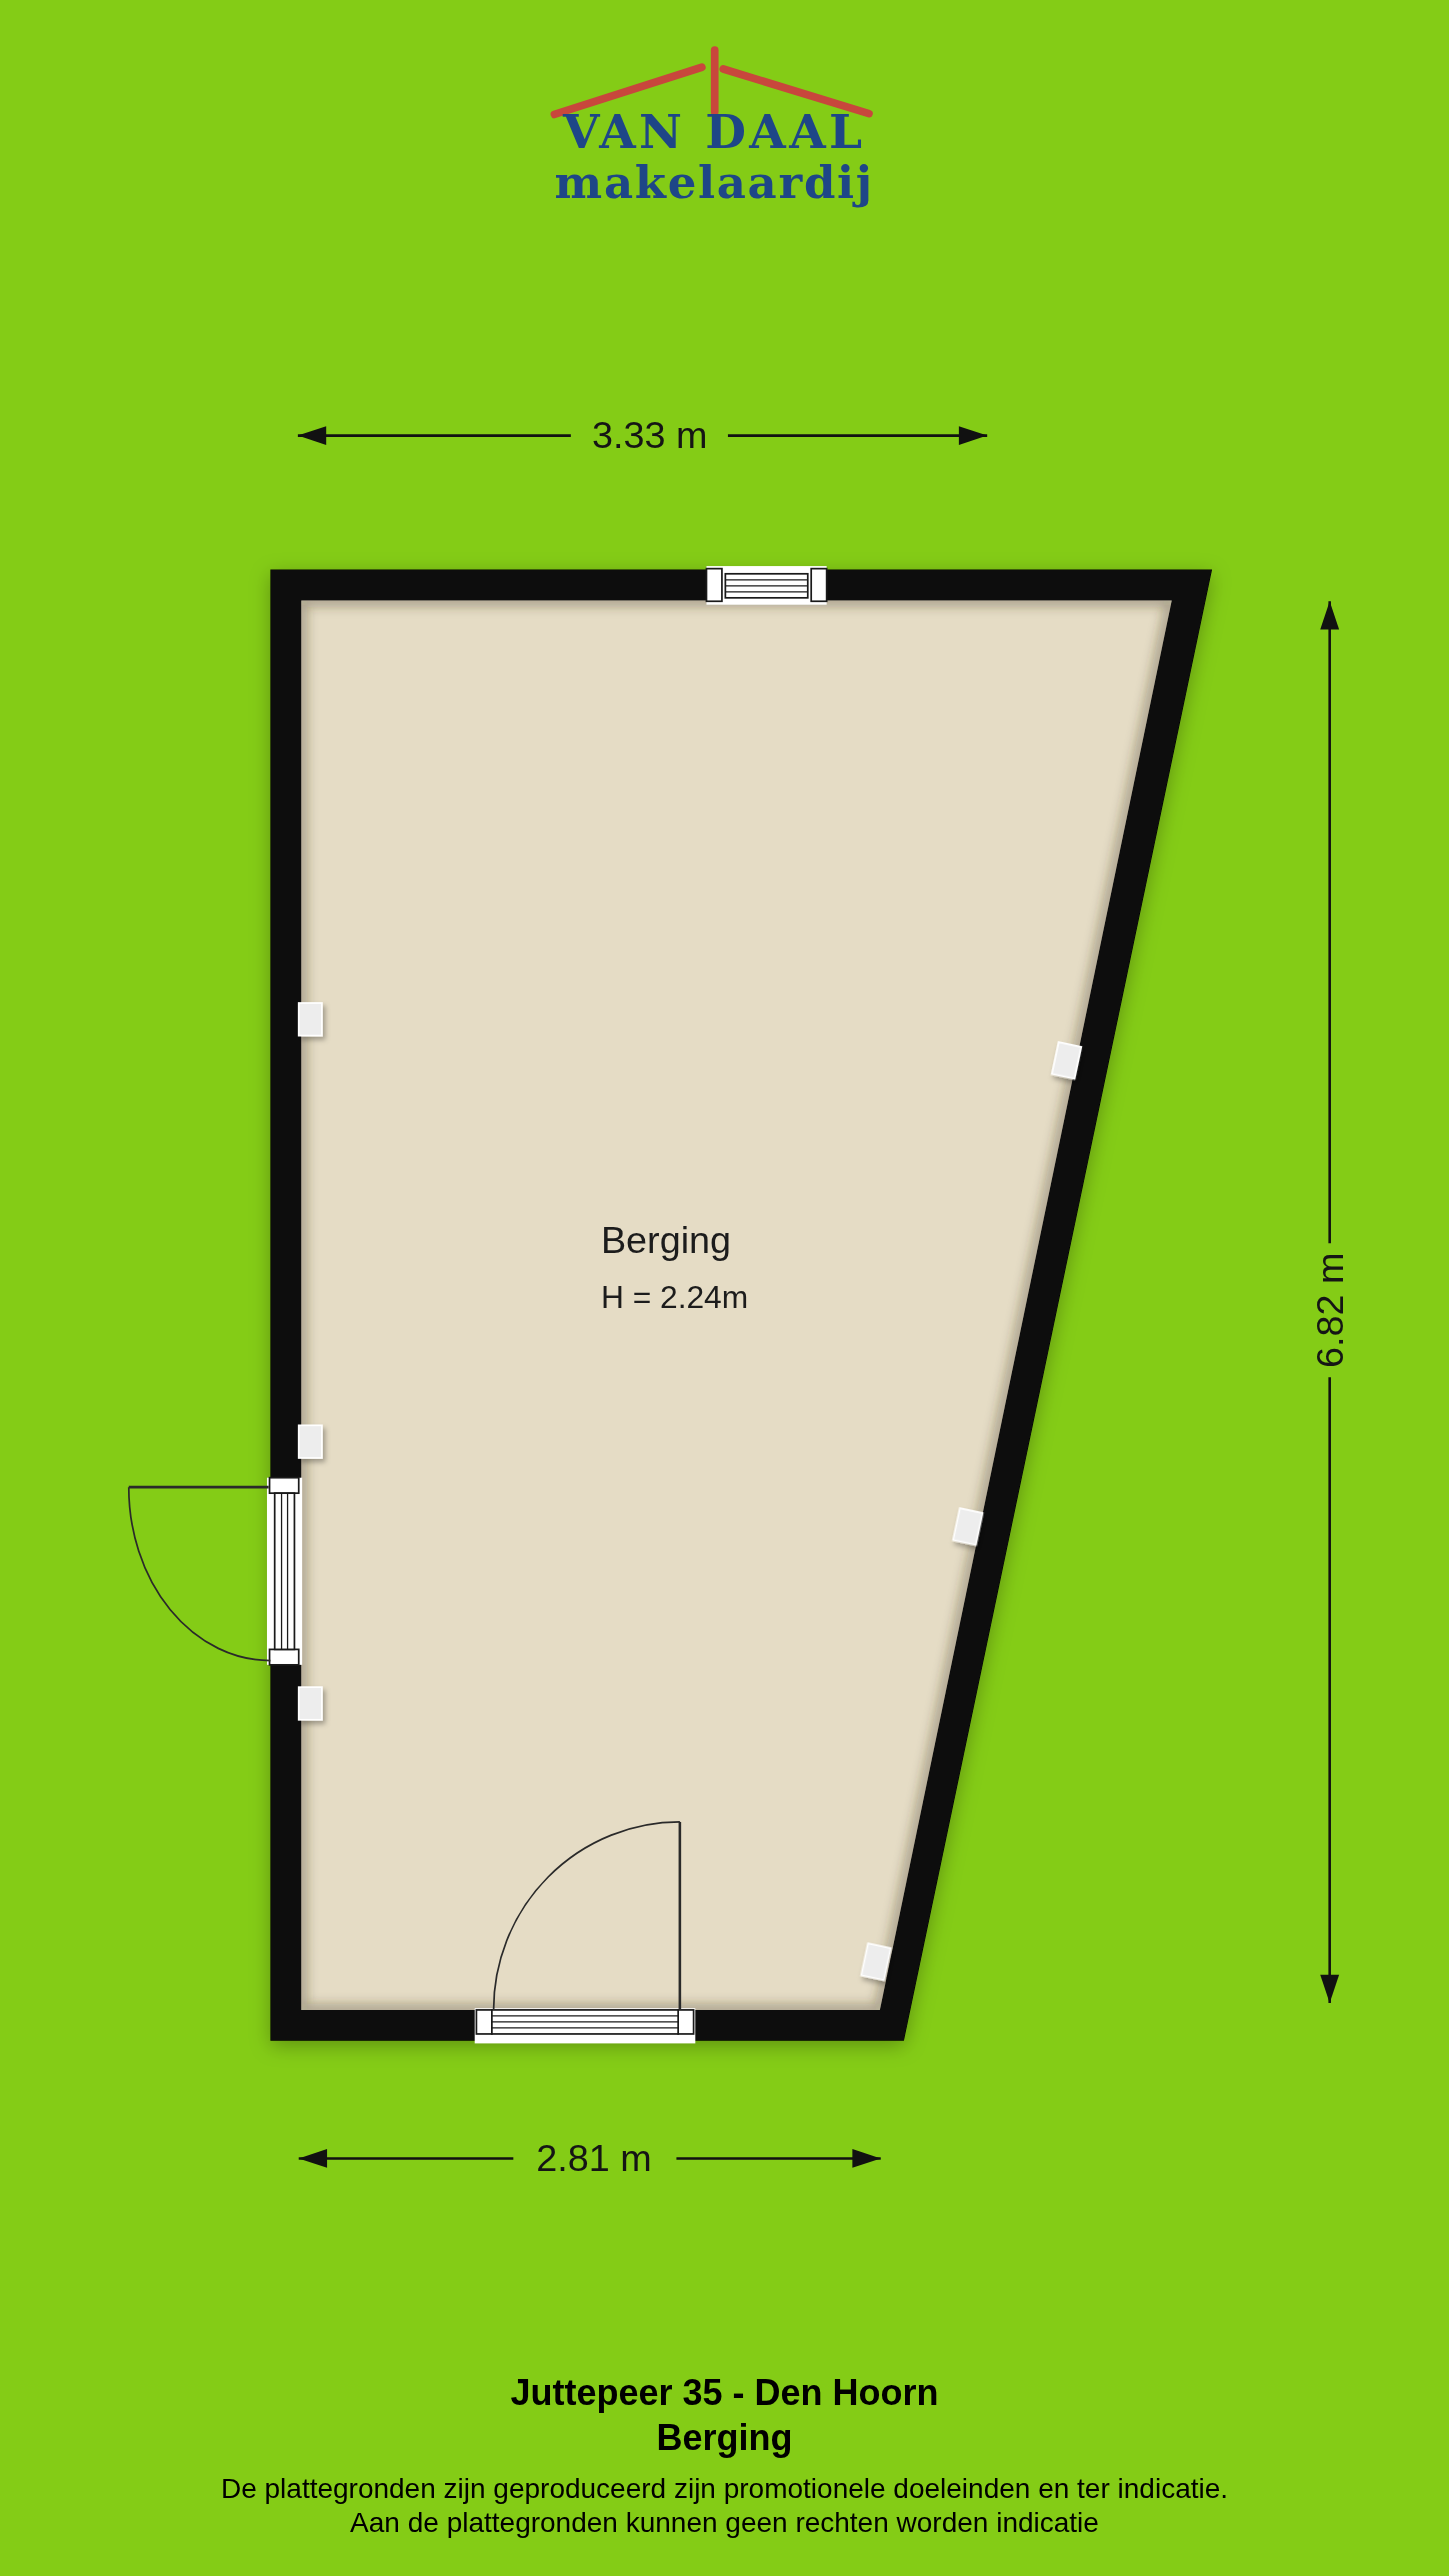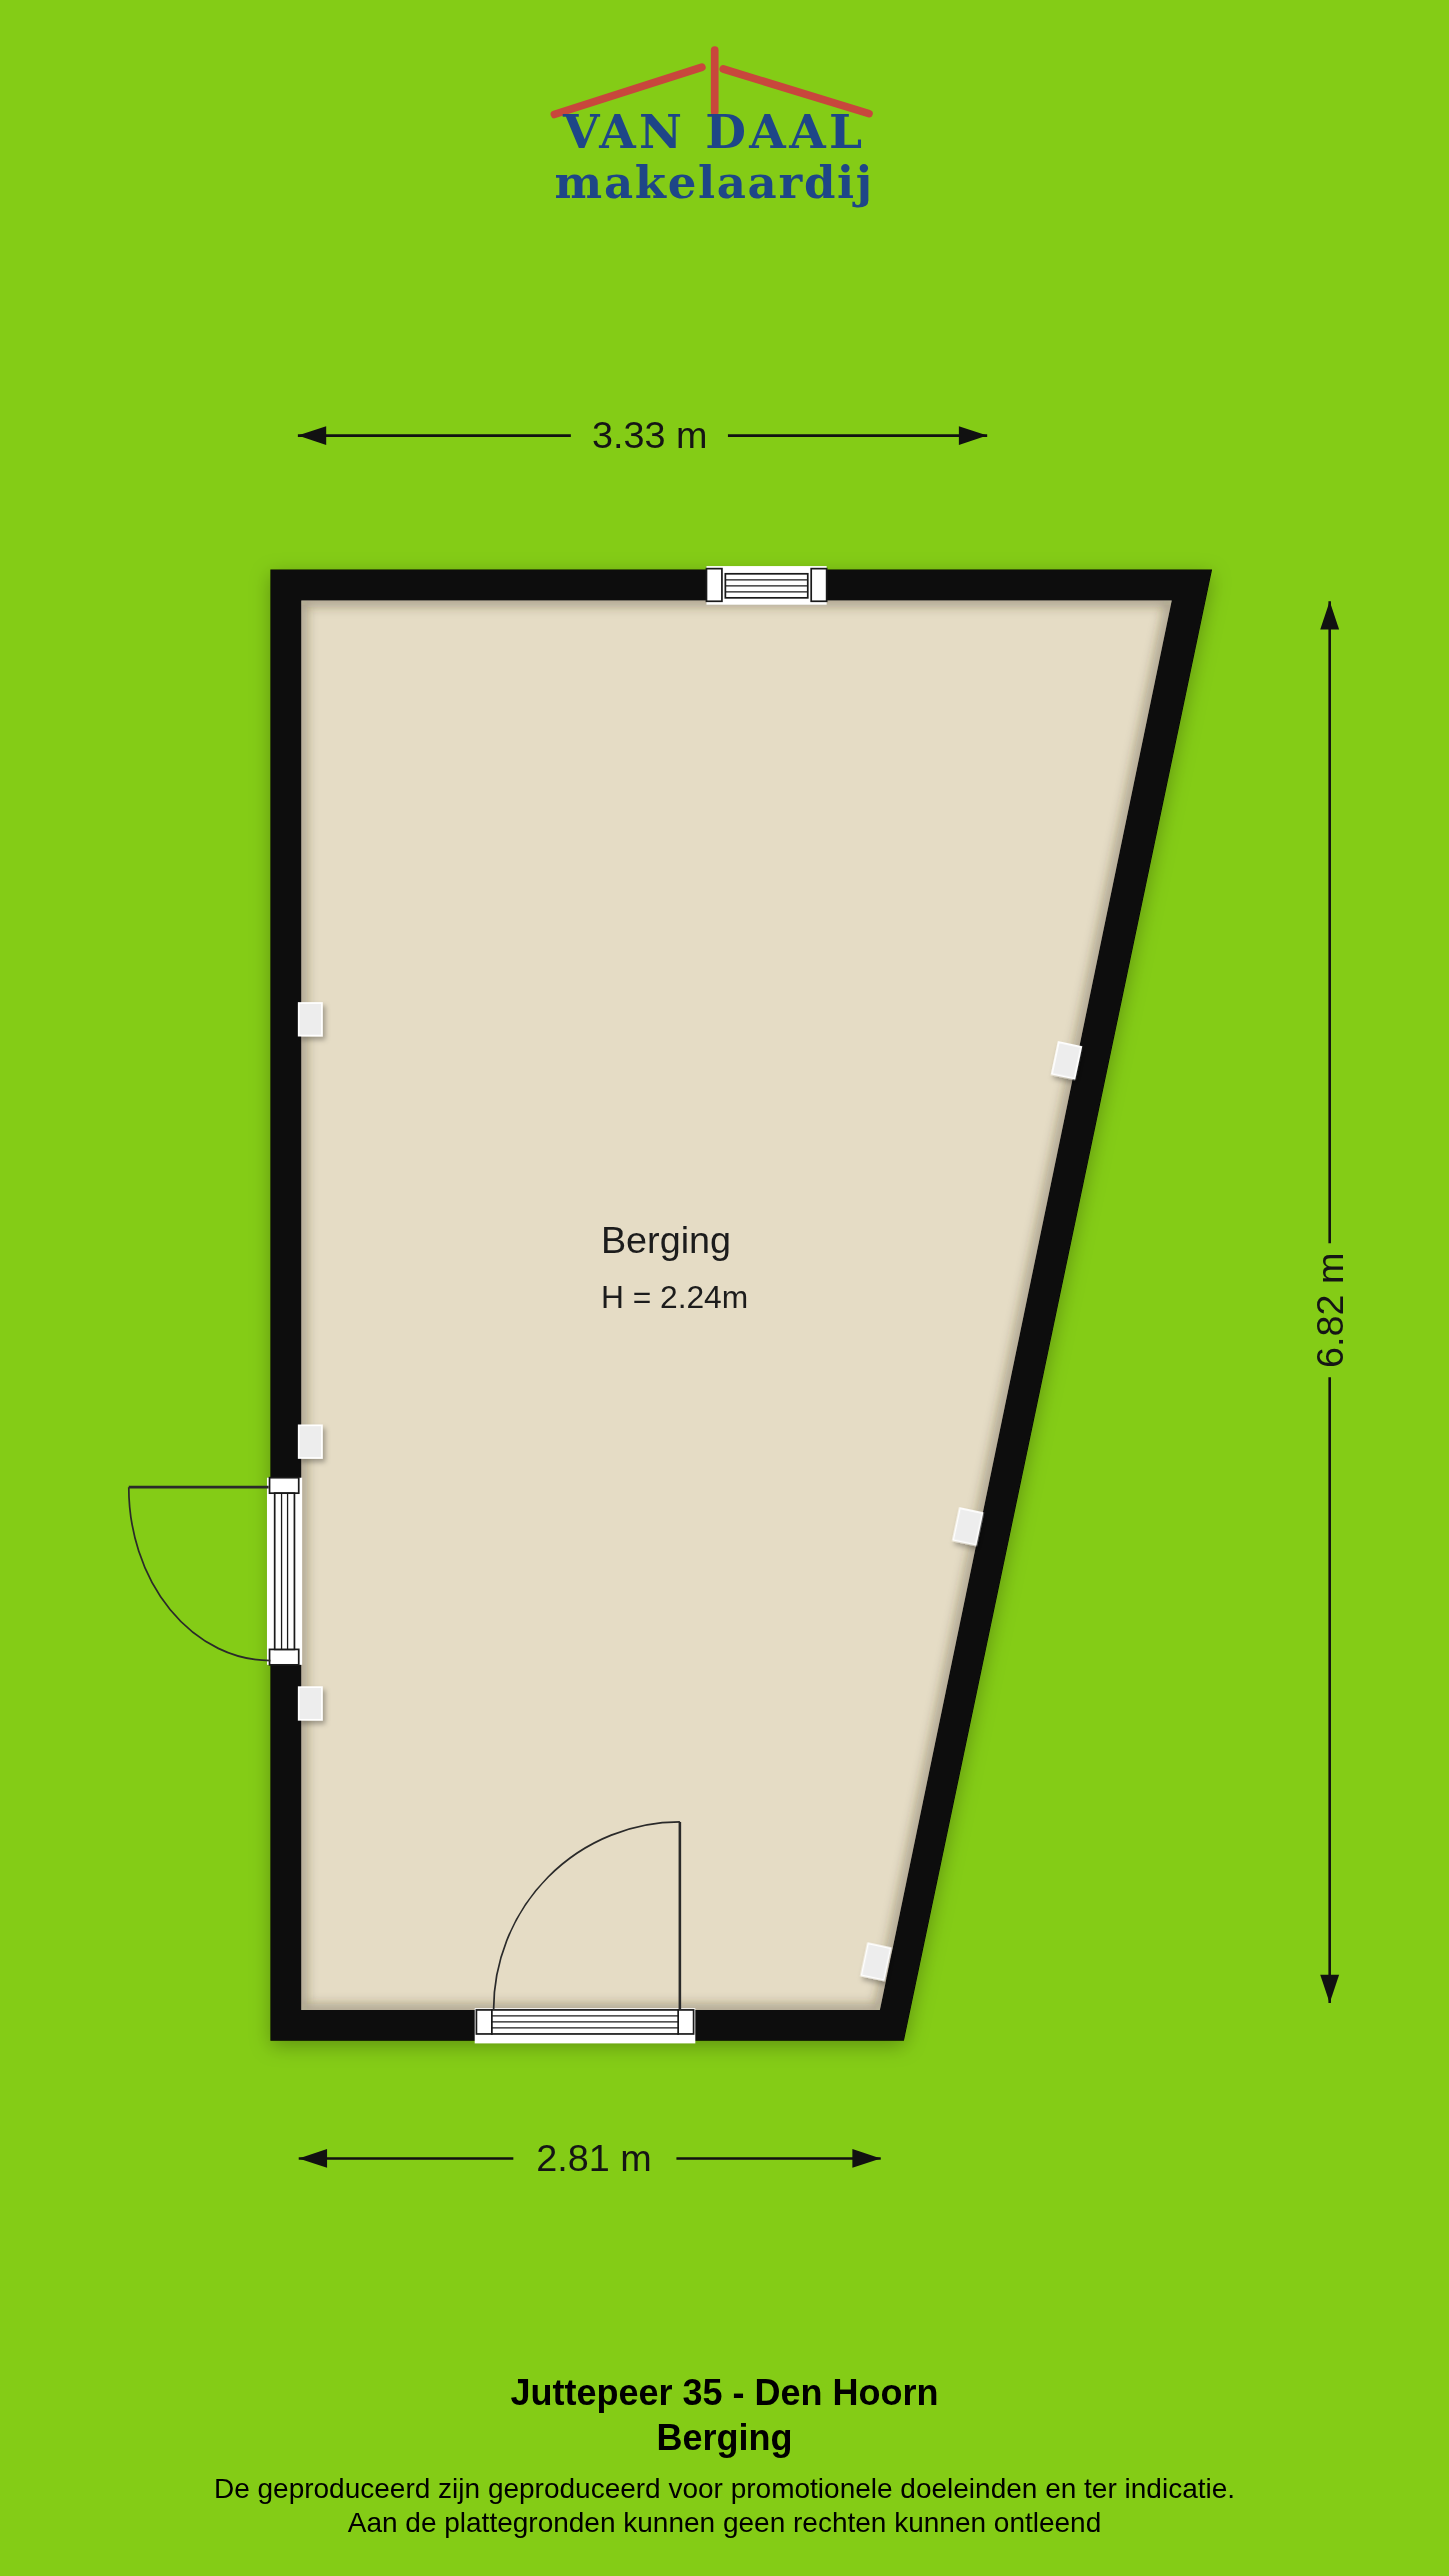--- a/index.html
+++ b/index.html
@@ -128,19 +128,19 @@
       <polygon points="348,2514 381,2503 381,2525" fill="#111111"></polygon>
       <polygon points="1026,2514 993,2503 993,2525" fill="#111111"></polygon>
       <text x="692" y="2529" class="dim-label" text-anchor="middle">2.81 m</text>
     </g>
   </svg>
 
   <div class="footer">
     <div class="footer-title">Juttepeer 35 - Den Hoorn</div>
     <div class="footer-title">Berging</div>
     <div class="footer-disclaimer">
-      <div>De geproduceerd zijn geproduceerd voor promotionele doeleinden en ter indicatie.</div>
-      <div>Aan de plattegronden kunnen geen rechten kunnen ontleend</div>
+      <div>De plattegronden zijn geproduceerd zijn promotionele doeleinden en ter indicatie.</div>
+      <div>Aan de plattegronden kunnen geen rechten worden indicatie</div>
     </div>
   </div>
 
 </div>
 
 
 </body></html>

